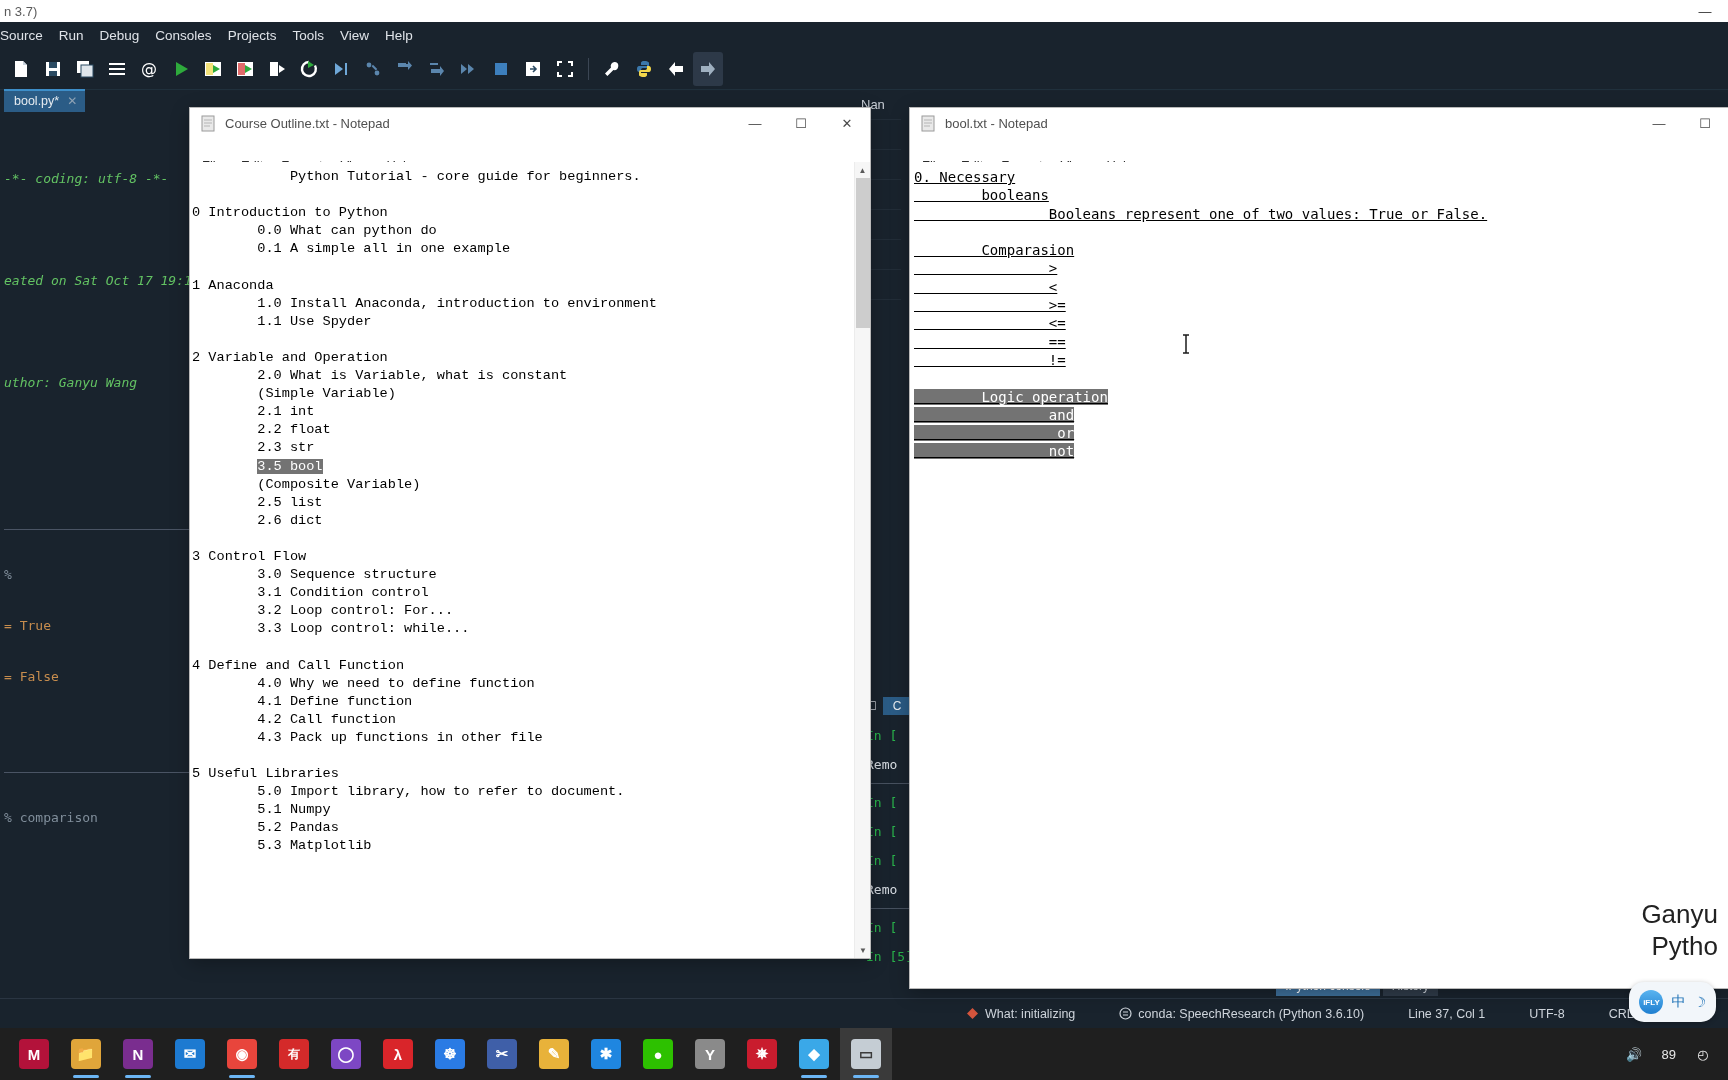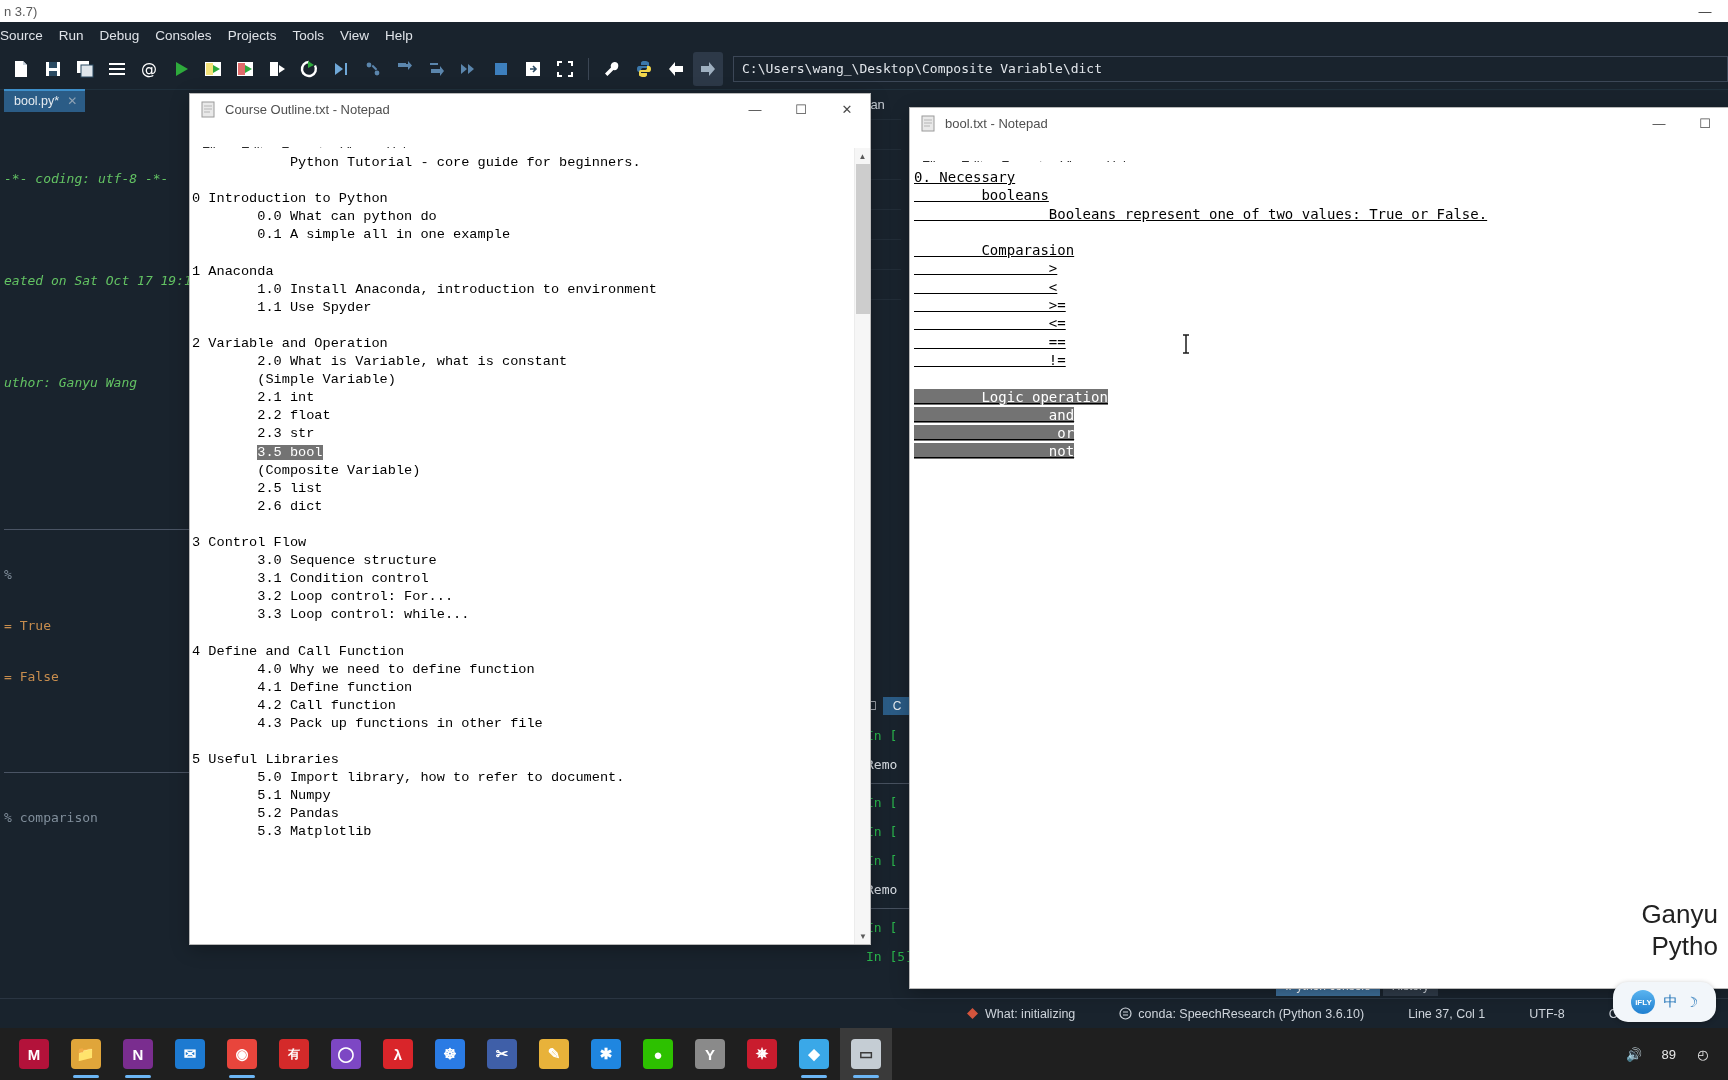--- a/index.html
+++ b/index.html
@@ -98,21 +98,21 @@
   .np-wbtn { width:46px; height:30px; display:flex; align-items:center;
              justify-content:center; color:#4a4a4a; font-size:13px; }
   .np-menu { height:24px; display:flex; align-items:center; gap:18px;
              padding-left:12px; font-size:13px; color:#2b2b2b; background:#fff;
              border-bottom:1px solid #e8e8e8;margin-top:16px; }
   .np-body { position:absolute; left:0; right:0; top:54px; bottom:0;
              background:#fff; color:#000; font-size:13.5px; line-height:18px;
              padding:6px 0 0 4px; overflow:hidden; white-space:pre; }
   .np-sel { background:#737373; color:#fff; }
 
-  #np-outline { left:190px; top:94px; width:680px; height:850px; }
+  #np-outline { left:190px; top:108px; width:680px; height:850px; }
   #np-outline .np-body { font-size:13.6px; line-height:18.1px; padding-left:2px;font-family:Liberation Mono, monospace; }
   #np-scroll { position:absolute; right:0; top:54px; bottom:0; width:16px;
                background:#f6f6f6; border-left:1px solid #ececec; }
   #np-scroll .arrow { height:16px; display:flex; align-items:center;
                       justify-content:center; font-size:8px; color:#5a5a5a; }
   #np-scroll .thumb { position:absolute; top:16px; left:1px; width:14px;
                       height:150px; background:#cdcdcd; }
 
   #np-bool { left:910px; top:108px; width:818px; height:880px; }
   #np-bool .np-body { font-size:14px; line-height:18.3px;text-decoration:underline; }
@@ -133,21 +133,21 @@
   .tk .under { position:absolute; bottom:2px; width:26px; height:3px;
                background:#6cb6f5; border-radius:2px; }
   #tray { margin-left:auto; display:flex; align-items:center; gap:16px;
           padding-right:14px; color:#e8e8e8; font-size:13px; }
   .tray-ico { width:22px; height:22px; display:flex; align-items:center;
               justify-content:center; }
 
   
   #ime { position:absolute; right:12px; bottom:58px; height:40px; display:flex;
          align-items:center; gap:8px; background:#f2f6fa; border-radius:15px;
-         padding:0 18px; box-shadow:0 1px 5px rgba(0,0,0,.25); }
+         padding:0 10px; box-shadow:0 1px 5px rgba(0,0,0,.25); }
   #ime .bubble { width:24px; height:24px; border-radius:50%;
                  background:linear-gradient(#5ab4f0,#1f7fd0); color:#fff;
                  font-size:8px; display:flex; align-items:center;
                  justify-content:center; font-weight:bold; }
   #ime .cn { font-size:14px; color:#1a6fb5; }
   #ime .moon { font-size:14px; color:#1a6fb5; }
 </style>
 </head>
 <body>
 
@@ -306,21 +306,20 @@
     <div class="tbtn">
       <svg width="22" height="20" viewBox="0 0 22 20">
           <path d="M10 3 L4 10 L10 17 v-4 h8 v-6 h-8 z" fill="#fff"></path>
         </svg>
     </div>
     <div class="tbtn" style="background:#2d3948;border-radius:3px;">
       <svg width="22" height="20" viewBox="0 0 22 20">
           <path d="M12 3 L18 10 L12 17 v-4 H4 v-6 h8 z" fill="#9fb0c0"></path>
         </svg>
     </div>
-    <div id="pathbox" class="mono">C:\Users\wang_\Desktop\Composite Variable\dict</div>
   </div>
 
   <div id="editor-pane">
     <div id="editor-tabs">
       <div class="etab">
         <span>bool.py*</span>
         <span class="x">✕</span>
       </div>
     </div>
     <div id="code" class="mono">

